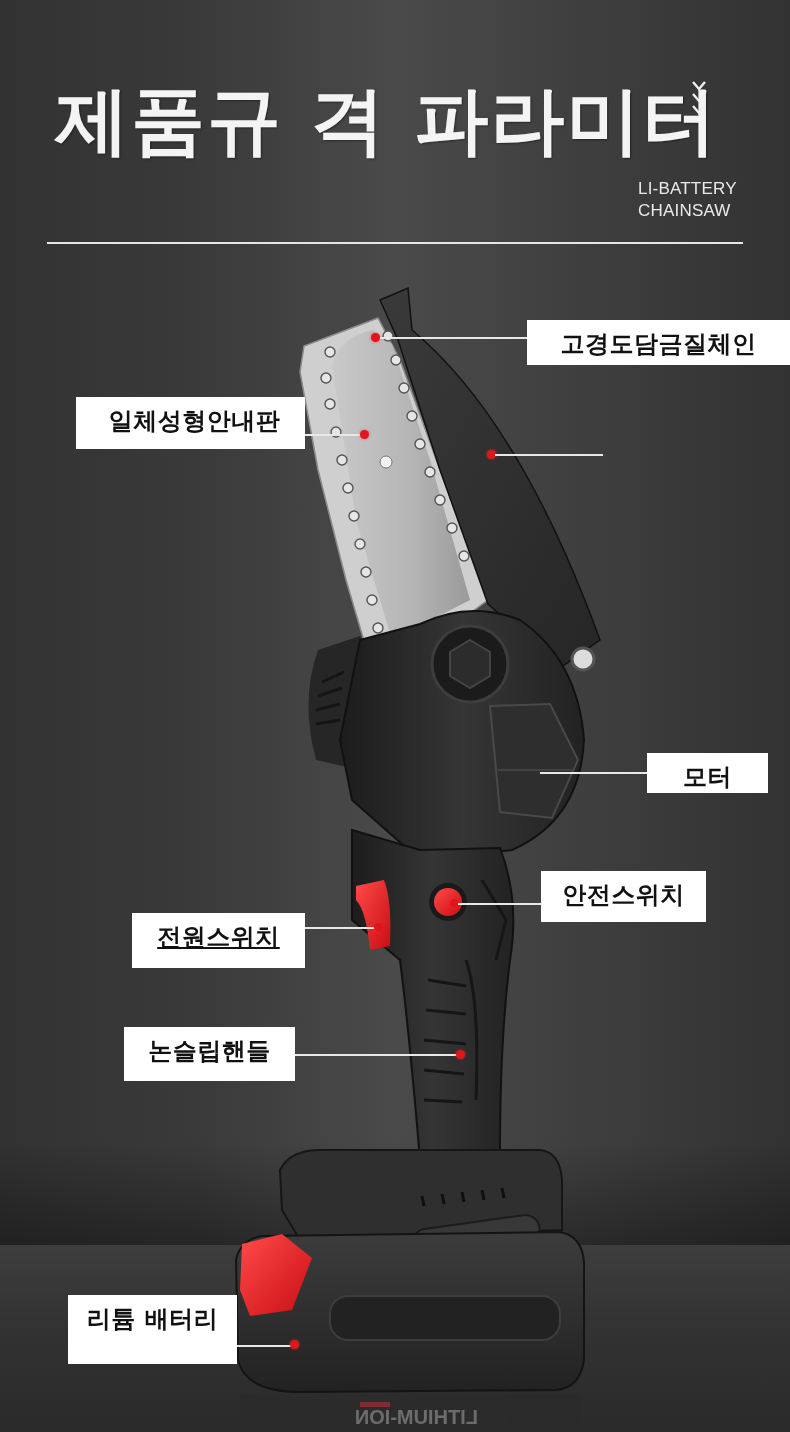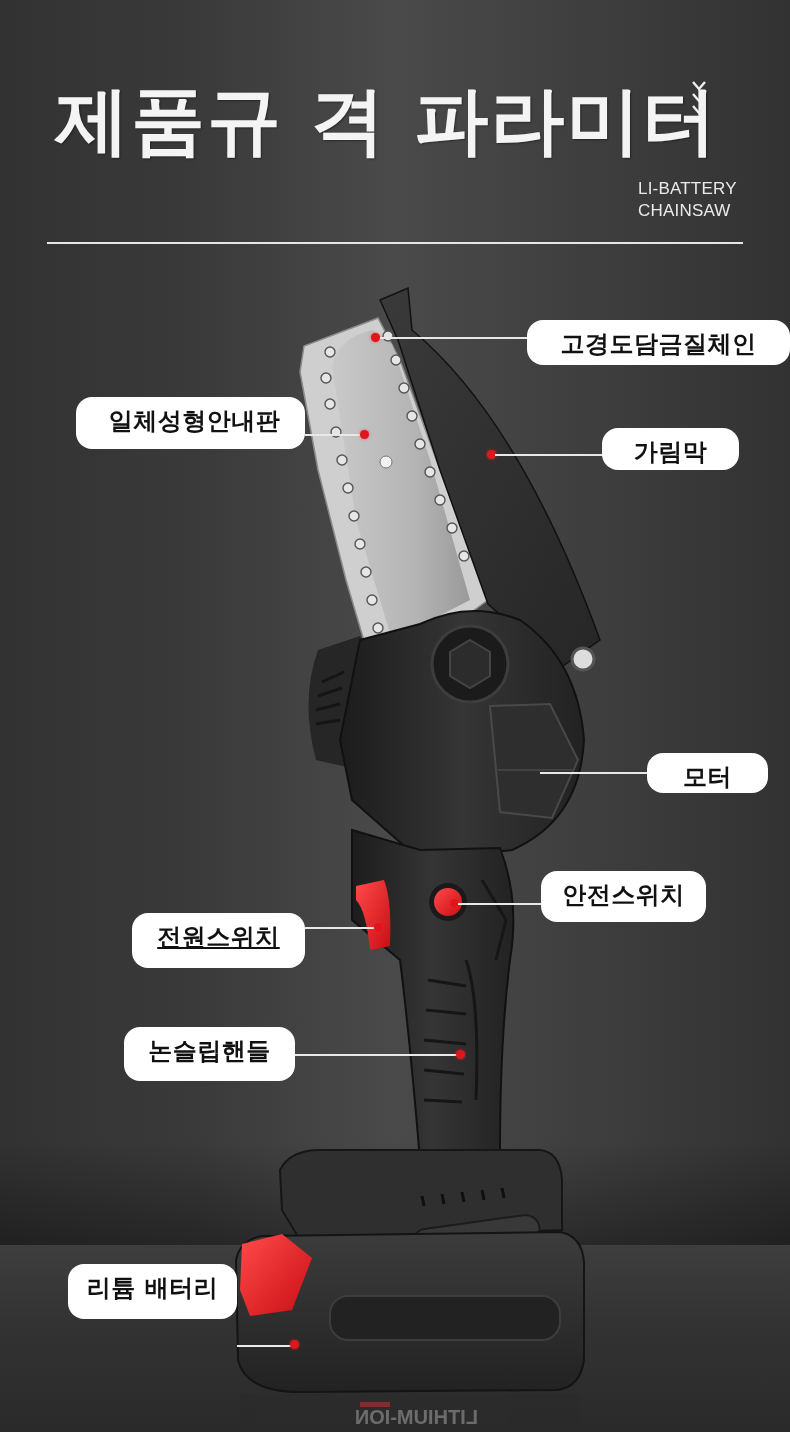--- a/index.html
+++ b/index.html
@@ -34,21 +34,21 @@
     font-size: 17px; line-height: 22px; letter-spacing: 0.2px;
   }
   .divider {
     position: absolute; left: 47px; top: 242px; width: 696px; height: 2px; background: #e6e6e6;
   }
   .product { position: absolute; left: 0; top: 0; width: 790px; height: 1432px; }
   .label {
     position: absolute; background: #fff; color: #111;
     font-family: "DejaVu Sans", sans-serif; font-weight: bold;
     font-size: 24px; display: flex; align-items: flex-start; justify-content: center;
-    padding-top: 8px; letter-spacing: 0.5px; border-radius: 16px;
+    padding-top: 8px; letter-spacing: 0.5px;
   }
   .leader { position: absolute; height: 2px; background: #e8e8e8; }
   .dot {
     position: absolute; width: 9px; height: 9px; border-radius: 50%;
     background: #e0161e; box-shadow: 0 0 3px rgba(255,40,40,0.7);
   }
 </style>
 </head>
 <body>
 
@@ -192,23 +192,20 @@
   </div>
 
   <div class="label" style="left:76px;top:397px;width:229px;height:52px;padding-left:8px;">
     <span>일체성형안내판</span>
   </div>
   <div class="leader" style="left:305px;top:434px;width:57px;"></div>
   <div class="dot" style="left:360px;top:430px;"></div>
 
   <div class="dot" style="left:487px;top:450px;"></div>
   <div class="leader" style="left:495px;top:454px;width:108px;"></div>
-  <div class="label" style="left:602px;top:428px;width:137px;height:42px;">
-    <span>가림막</span>
-  </div>
 
   <div class="leader" style="left:540px;top:772px;width:108px;"></div>
   <div class="label" style="left:647px;top:753px;width:121px;height:40px;">
     <span>모터</span>
   </div>
 
   <div class="dot" style="left:450px;top:899px;"></div>
   <div class="leader" style="left:458px;top:903px;width:84px;"></div>
   <div class="label" style="left:541px;top:871px;width:165px;height:51px;">
     <span>안전스위치</span>
@@ -219,18 +216,18 @@
   </div>
   <div class="leader" style="left:305px;top:927px;width:70px;"></div>
   <div class="dot" style="left:374px;top:923px;"></div>
 
   <div class="label" style="left:124px;top:1027px;width:171px;height:54px;">
     <span>논슬립핸들</span>
   </div>
   <div class="leader" style="left:295px;top:1054px;width:162px;"></div>
   <div class="dot" style="left:456px;top:1050px;"></div>
 
-  <div class="label" style="left:68px;top:1264px;width:169px;height:55px;">
+  <div class="label" style="left:68px;top:1295px;width:169px;height:69px;">
     <span>리튬 배터리</span>
   </div>
   <div class="leader" style="left:237px;top:1345px;width:56px;"></div>
   <div class="dot" style="left:290px;top:1340px;"></div>
 </div>
 
 </body></html>

